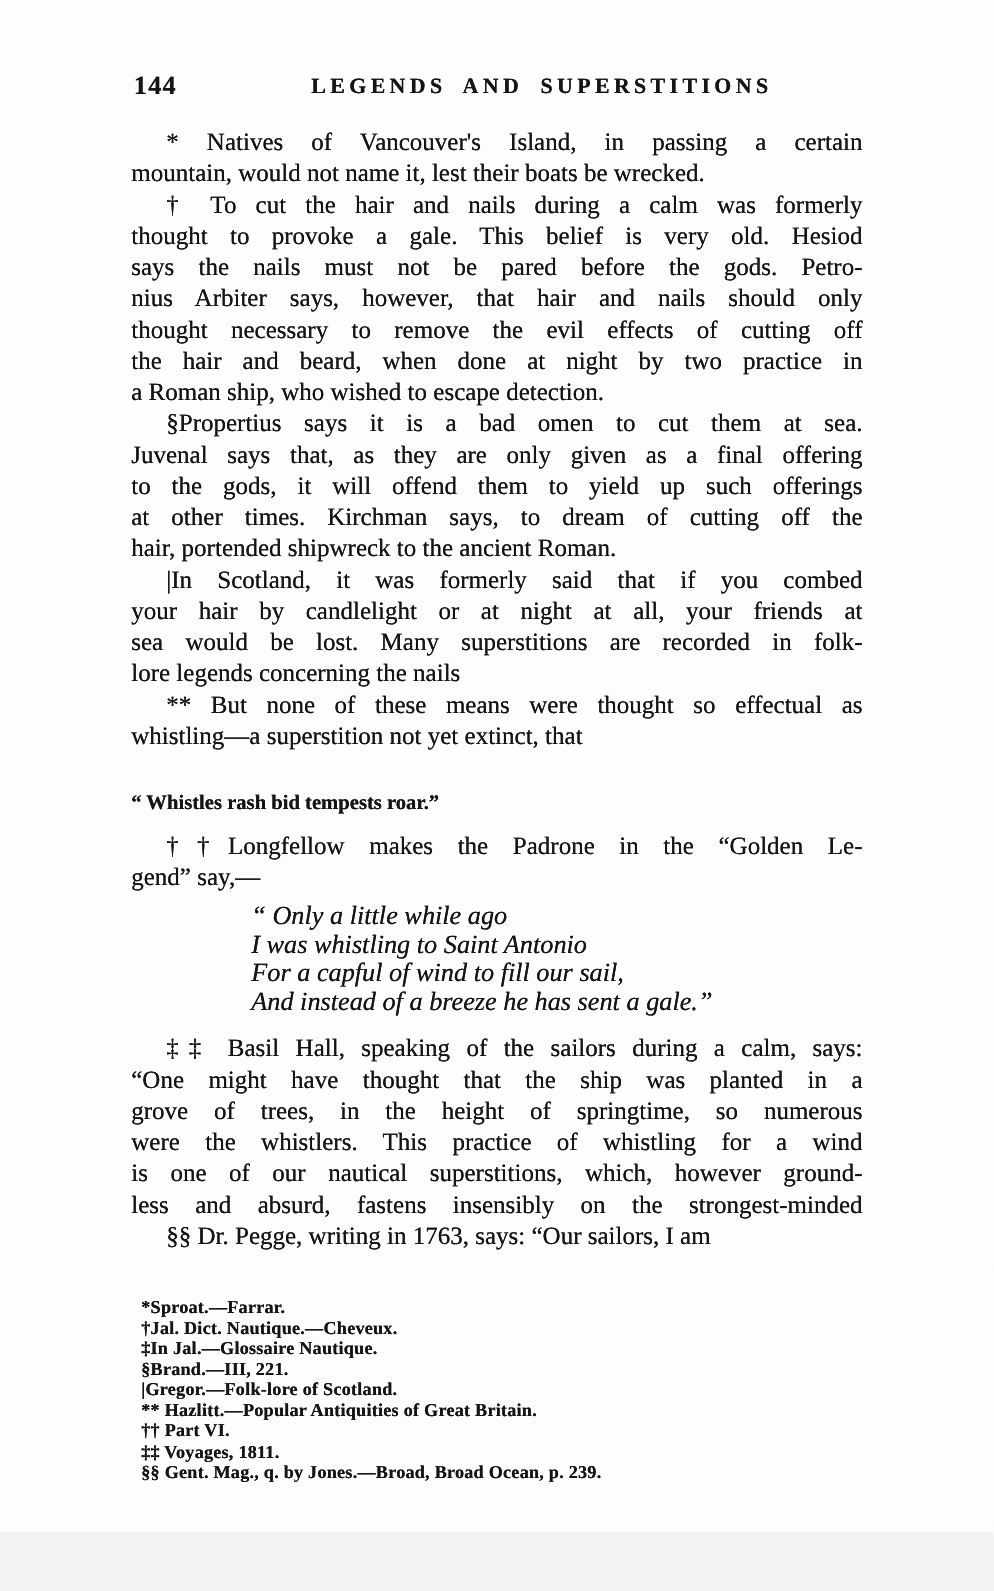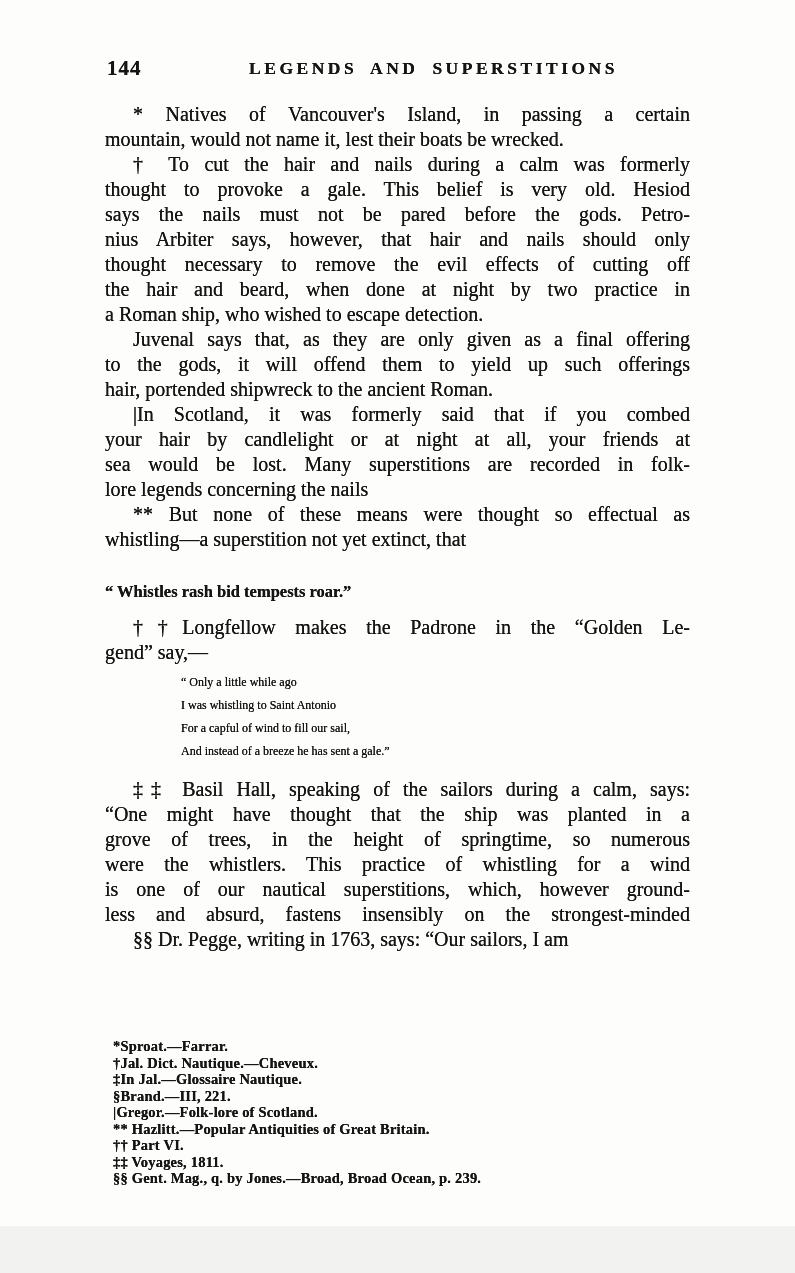--- a/index.html
+++ b/index.html
@@ -46,22 +46,22 @@
     text-align-last:left;
     -moz-text-align-last:left;
   }
   .block.para .line:first-child{text-indent:28px;}
   .block.quote{
     margin:11px 0 13px 0;
     text-align:center;
     font-size:16.5px;line-height:21px;font-weight:bold;
   }
   .block.verse{
-    margin:6px 0 14px 76px;
-    font-size:12px;line-height:23px;
+    margin:6px 0 14px 96px;
+    font-size:21px;line-height:23px;font-style:italic;
   }
   .block.verse .line,.block.quote .line{text-align:left;text-align-last:auto;}
   .block.quote .line{text-align:left;margin-top:29px;}
   
   .footnotes{
     position:absolute;top:1038px;left:113px;width:570px;
     font-size:14.5px;line-height:16.5px;font-weight:bold;
     letter-spacing:.2px;
   }
   .fn-line{white-space:nowrap;}
@@ -84,22 +84,24 @@
       <div class="block para">
         <div class="line">† To cut the hair and nails during a calm was formerly</div>
         <div class="line">thought to provoke a gale.  This belief is very old.  Hesiod</div>
         <div class="line">says the nails must not be pared before the gods.  Petro-</div>
         <div class="line">nius Arbiter says, however, that hair and nails should only</div>
         <div class="line">thought necessary to remove the evil effects of cutting off</div>
         <div class="line">the hair and beard, when done at night by two practice in</div>
         <div class="line last">a Roman ship, who wished to escape detection.</div>
       </div>
       <div class="block para">
+        <div class="line">§Propertius says it is a bad omen to cut them at sea.</div>
         <div class="line">Juvenal says that, as they are only given as a final offering</div>
         <div class="line">to the gods, it will offend them to yield up such offerings</div>
+        <div class="line">at other times.  Kirchman says, to dream of cutting off the</div>
         <div class="line last">hair, portended shipwreck to the ancient Roman.</div>
       </div>
       <div class="block para">
         <div class="line">|In Scotland, it was formerly said that if you combed</div>
         <div class="line">your hair by candlelight or at night at all, your friends at</div>
         <div class="line">sea would be lost.  Many superstitions are recorded in folk-</div>
         <div class="line last">lore legends concerning the nails</div>
       </div>
       <div class="block para">
         <div class="line">** But none of these means were thought so effectual as</div>

